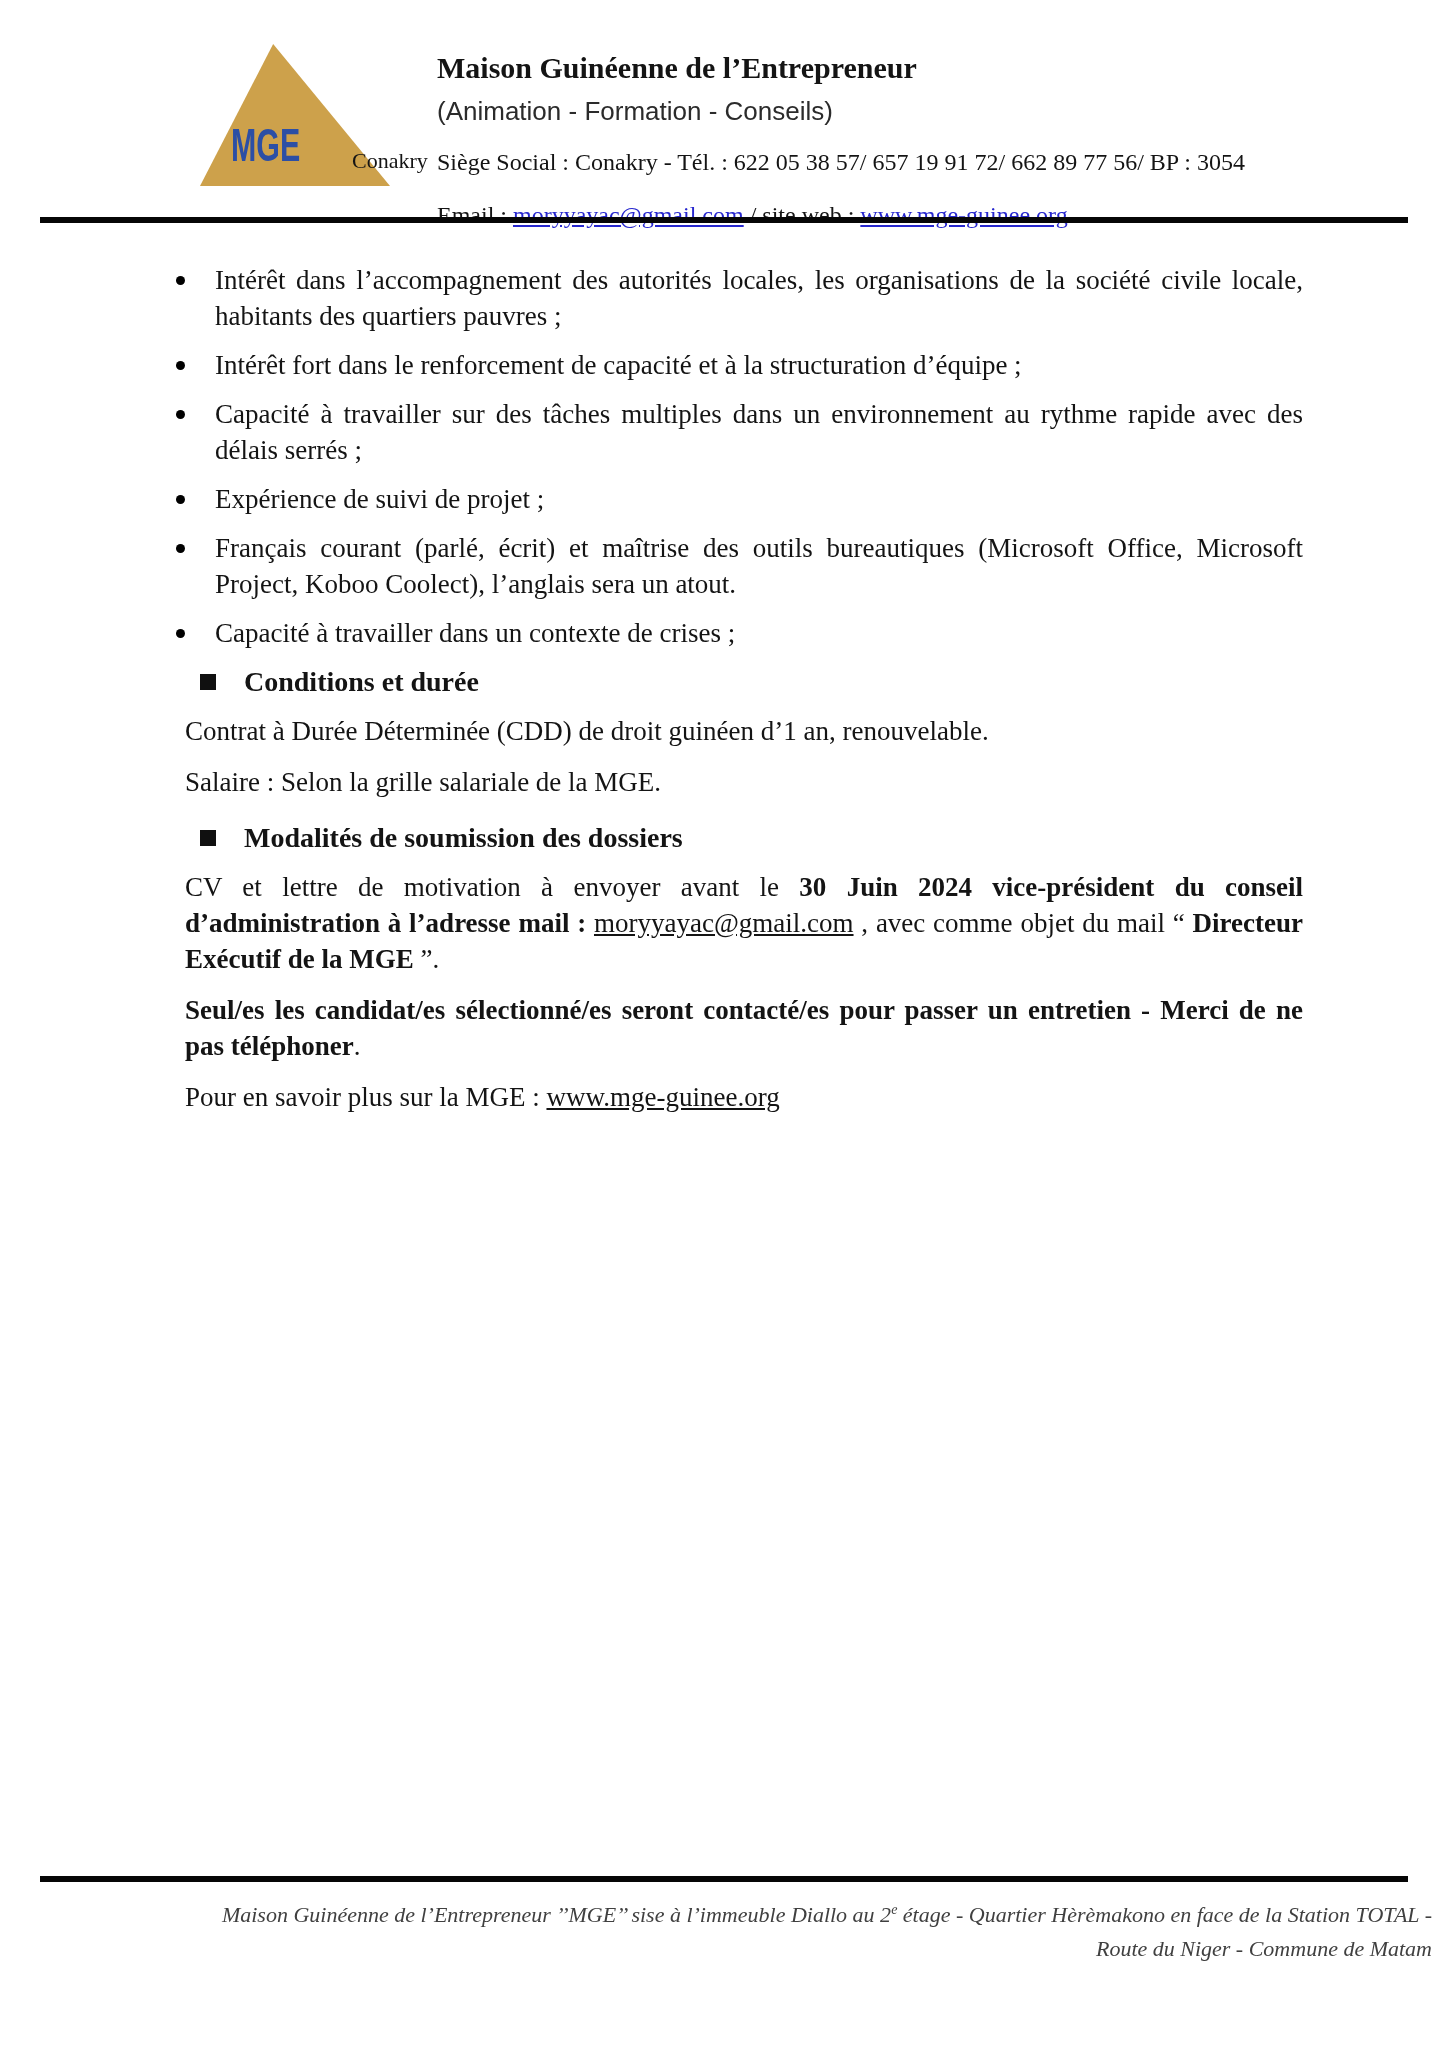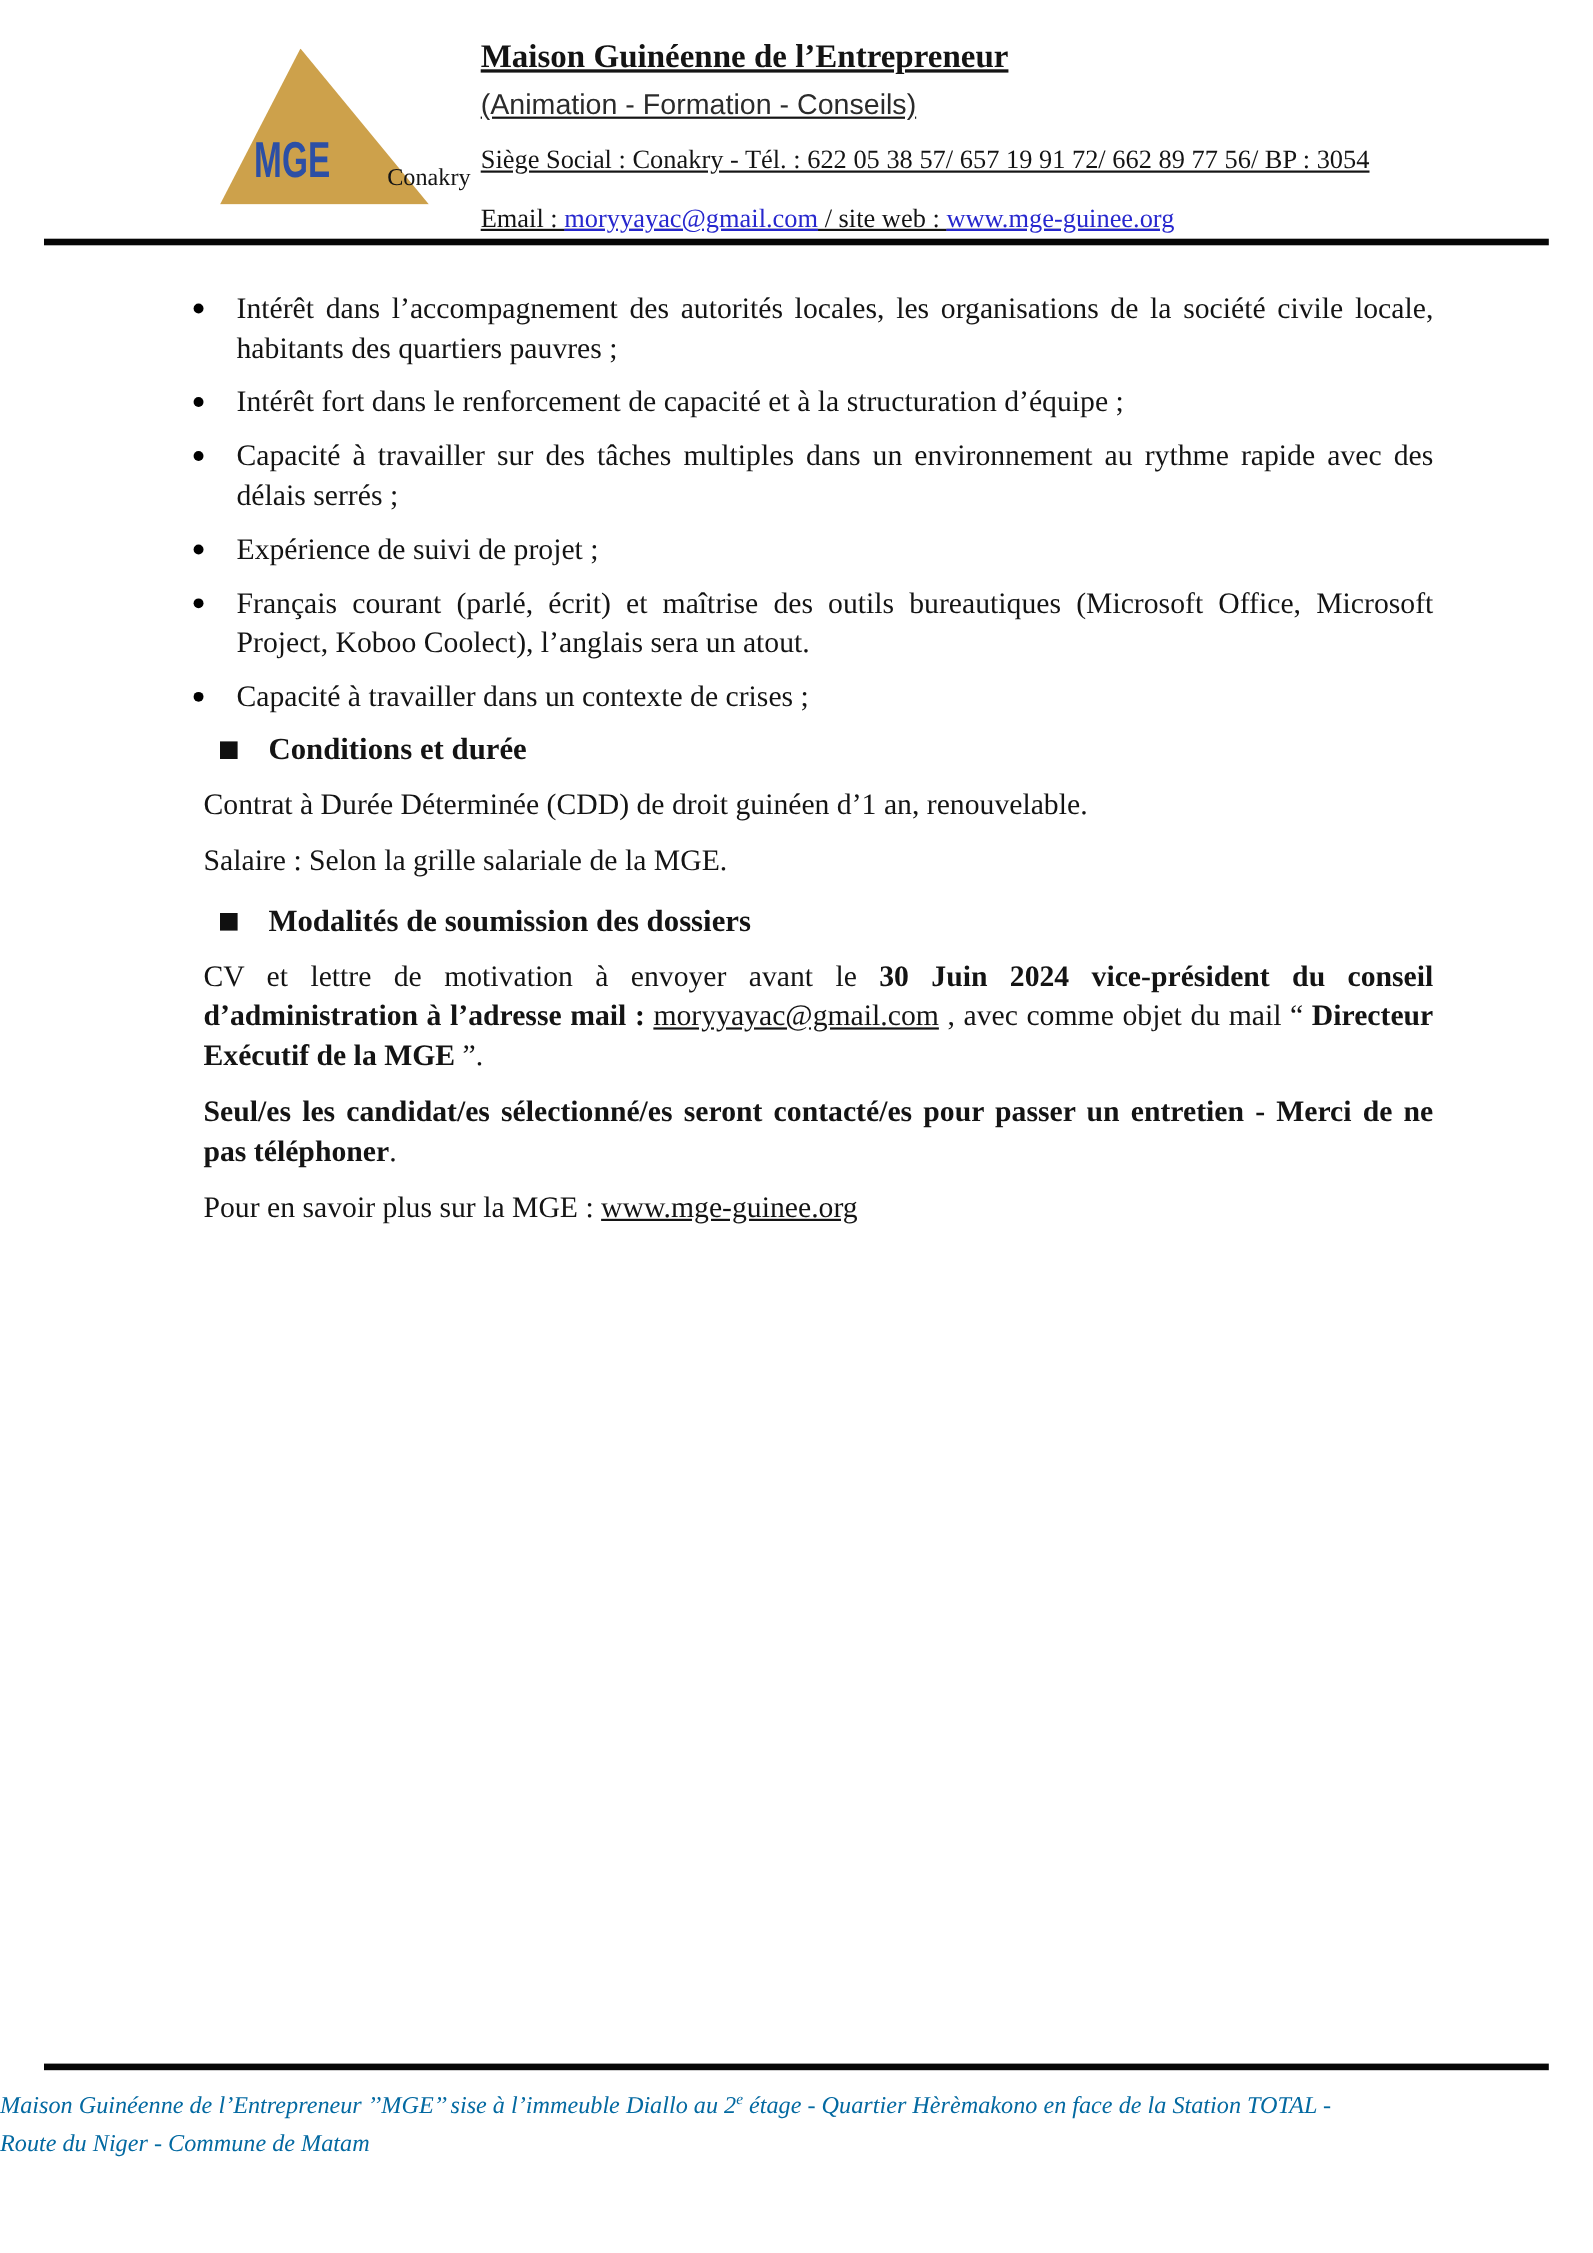--- a/index.html
+++ b/index.html
@@ -8,21 +8,21 @@
 
   
   .tri{position:absolute;left:200px;top:44px;width:190px;height:142px;
        background:#CDA14B;-webkit-clip-path:polygon(38.5% 0,100% 100%,0 100%);
        clip-path:polygon(38.5% 0,100% 100%,0 100%);}
   .mge{position:absolute;left:231px;top:122px;font-family:"Liberation Sans","DejaVu Sans",sans-serif;
        font-weight:800;font-size:46px;line-height:1;color:#2C4FA5;
        transform:scaleX(.66);transform-origin:0 0;}
   .city{position:absolute;left:352px;top:148px;font-size:22px;}
 
-  .header-text{position:absolute;left:437px;top:34px;text-decoration:underline;}
+  .header-text{position:absolute;left:437px;top:50px;}
   .h-title{font-size:30px;font-weight:bold;line-height:36px;margin:0;}
   .h-sub{font-family:"Liberation Sans","DejaVu Sans",sans-serif;font-size:26px;line-height:32px;
          color:#2b2b2b;margin-top:9px;}
   .h-addr{font-size:24px;line-height:30px;margin-top:20px;}
   .h-email{font-size:24px;line-height:30px;margin-top:23px;}
   a.blue-link{color:#2727CE;text-decoration:underline;cursor:pointer;}
 
   .rule{position:absolute;left:40px;right:40px;height:6px;background:#060606;}
   .rule-top{top:217px;}
   .rule-bottom{top:1876px;}
@@ -36,22 +36,22 @@
                         border-radius:50%;background:#000;}
   h2.sec{font-size:28px;font-weight:bold;line-height:36px;margin:9px 0 13px 15px;
          display:flex;align-items:center;}
   h2.sec.sec2{margin-top:20px;}
   .square{width:16px;height:16px;background:#101010;margin-right:28px;flex:none;}
   .content p{margin:0 0 15px;text-align:justify;}
   .b{font-weight:bold;}
   a.ulink{color:inherit;text-decoration:underline;cursor:pointer;}
 
   
-  .f-text{position:absolute;left:0;right:16px;top:1893px;text-align:left;font-style:italic;
-          font-size:22px;line-height:34px;color:#0369a1;}
+  .f-text{position:absolute;left:0;right:16px;top:1893px;text-align:right;font-style:italic;
+          font-size:22px;line-height:34px;color:#404040;}
   .f-text sup{font-size:14px;}
 </style>
 </head>
 <body>
 
 <div class="page">
 
   <div class="tri"></div>
   <div class="mge">MGE</div>
   <div class="city">Conakry</div>

